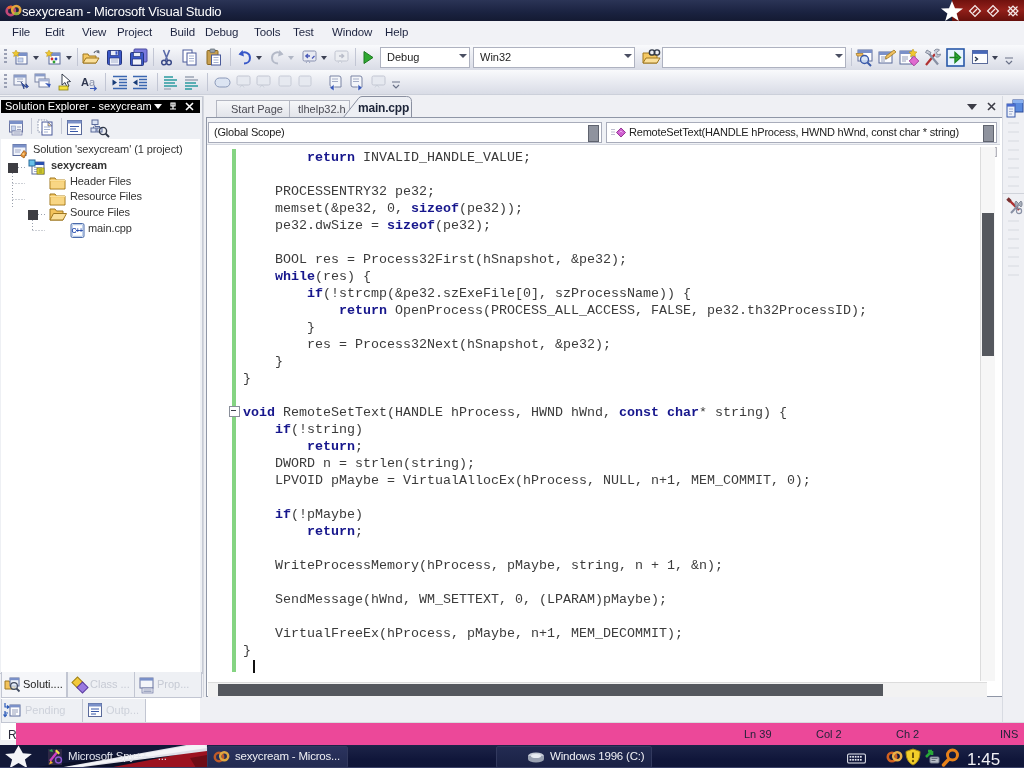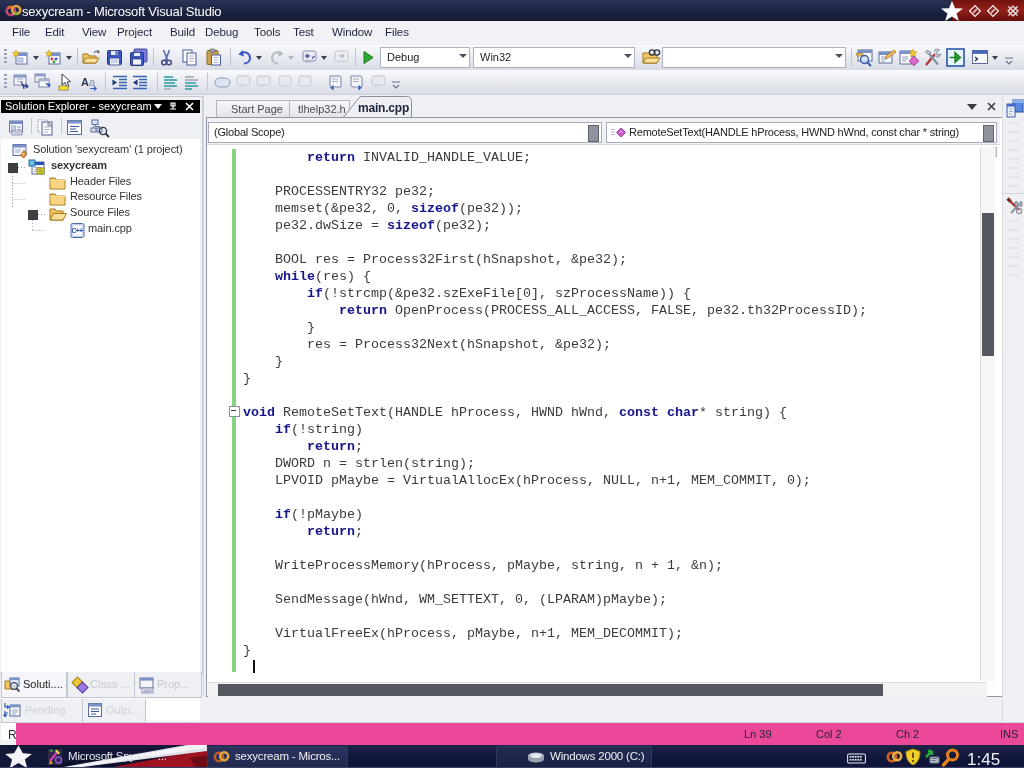--- a/index.html
+++ b/index.html
@@ -86,21 +86,21 @@
 <div class="abs" id="menubar">
 <span class="mi" style="left:12px">File</span>
       <span class="mi" style="left:45px">Edit</span>
 <span class="mi" style="left:82px">View</span>
       <span class="mi" style="left:117px">Project</span>
 <span class="mi" style="left:170px">Build</span>
       <span class="mi" style="left:205px">Debug</span>
 <span class="mi" style="left:254px">Tools</span>
       <span class="mi" style="left:293px">Test</span>
 <span class="mi" style="left:332px">Window</span>
-      <span class="mi" style="left:385px">Files</span>
+      <span class="mi" style="left:385px">Help</span>
 </div>
 
 <div class="abs tbrow" id="tb1">
 <div class="grip"></div>
 
 <svg style="position:absolute;left:12px;top:4px" width="17" height="17" viewBox="0 0 17 17">
  <rect x="4" y="4" width="11" height="11" fill="#fdfdfd" stroke="#5a6a9a"></rect>
  <rect x="4" y="4" width="11" height="3" fill="#7a90c8"></rect>
  <rect x="6" y="9" width="5" height="4" fill="#c8d4ee" stroke="#8090b8" stroke-width="0.6"></rect>
  <path d="M4 1 L5.2 3.2 L7.6 3.6 L5.8 5.2 L6.3 7.6 L4 6.4 L1.7 7.6 L2.2 5.2 L0.4 3.6 L2.8 3.2 Z" fill="#f0c830" stroke="#b89010" stroke-width="0.5"></path>
@@ -620,21 +620,21 @@
   <circle cx="11.2" cy="7.2" r="4" fill="none" stroke="#e0a840" stroke-width="2.5"></circle>
  </svg>
  <span style="position:absolute;left:27px;top:3px">sexycream - Micros...</span>
       </div>
 <div class="tbtn" style="left:496px;width:154px">
  <svg style="position:absolute;left:30px;top:4px" width="18" height="13" viewBox="0 0 18 13">
   <ellipse cx="9" cy="5" rx="8" ry="3.6" fill="#c8cdd8"></ellipse>
   <path d="M1 5 L1 8 A8 3.6 0 0 0 17 8 L17 5" fill="#9aa2b2"></path>
   <ellipse cx="9" cy="5" rx="5" ry="2" fill="#e8ecf2"></ellipse>
  </svg>
- <span style="position:absolute;left:53px;top:3px">Windows 2000 (C:)</span>
+ <span style="position:absolute;left:53px;top:3px">Windows 1996 (C:)</span>
       </div>
 
 <svg style="position:absolute;left:847px;top:8px" width="19" height="11" viewBox="0 0 22 12">
  <rect x="0.7" y="0.7" width="20.6" height="10.6" rx="1.5" fill="none" stroke="#e8eaf2" stroke-width="1.2"></rect>
  <g fill="#e8eaf2">
           <rect x="3" y="3" width="2" height="2"></rect>
           <rect x="6" y="3" width="2" height="2"></rect>
           <rect x="9" y="3" width="2" height="2"></rect>
           <rect x="12" y="3" width="2" height="2"></rect>
           <rect x="15" y="3" width="2" height="2"></rect>

